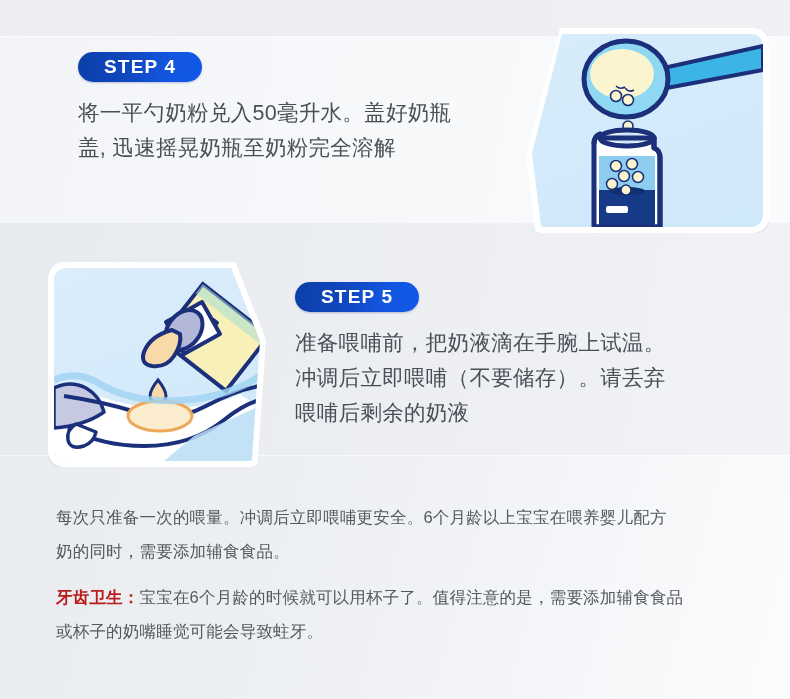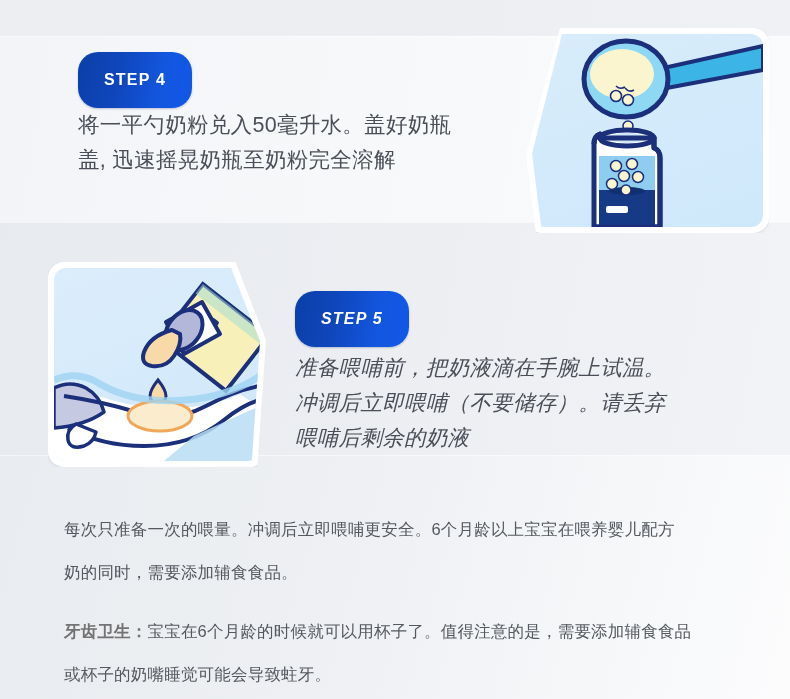--- a/index.html
+++ b/index.html
@@ -15,58 +15,58 @@
   .bg-band{position:absolute;left:0;width:790px;}
   .band-top      {top:0;   height:36px; background:linear-gradient(90deg,#eceef1 0%,#eceef1 55%,#f0f1f4 100%);}
   .band-step4    {top:36px;height:186px;background:linear-gradient(100deg,#f3f4f7 0%,#f7f8fa 45%,#fafbfc 100%);}
   .band-mid      {top:222px;height:233px;background:linear-gradient(100deg,#e7eaee 0%,#eceef2 50%,#f2f3f6 100%);}
   .band-bottom   {top:455px;height:244px;background:linear-gradient(105deg,#e9ecf0 0%,#eef0f3 45%,#f7f8fa 80%,#fcfcfd 100%);}
   .band-seam{position:absolute;left:0;width:790px;height:1px;background:rgba(255,255,255,.55);}
 
   
   .step-badge{
     display:inline-flex;align-items:center;justify-content:center;
-    height:56px;padding:0 26px;border-radius:20px;
+    height:30px;padding:0 26px;border-radius:20px;
     background:linear-gradient(100deg,#0b3fa8 0%,#0f46bb 35%,#1356df 72%,#1158e8 100%);
-    color:#ffffff;font-size:16px;font-weight:bold;letter-spacing:1.2px;
+    color:#ffffff;font-size:19px;font-weight:bold;letter-spacing:1.2px;
     box-shadow:0 1px 2px rgba(10,40,110,.25);
     white-space:nowrap;
   }
 
   
   .step-text{
     color:#4a4f57;font-size:21.5px;line-height:35px;
     letter-spacing:.3px;white-space:pre-line;
   }
 
   
   .step4{position:absolute;left:78px;top:52px;width:440px;}
-  .step4 .step-text{}
+  .step4 .step-text{margin-top:14px;}
 
   
   .ill4{
     position:absolute;left:526px;top:28px;width:243px;height:205px;
     background:#ffffff;
     border-radius:16px;
     -webkit-clip-path:polygon(14% 0%, 100% 0%, 100% 100%, 4% 100%, 0% 62%);
     clip-path:polygon(14% 0%, 100% 0%, 100% 100%, 4% 100%, 0% 62%);
     box-shadow:0 1px 3px rgba(120,130,150,.18);
   }
   .ill4-inner{
     position:absolute;left:6px;top:6px;width:231px;height:193px;
     background:linear-gradient(160deg,#d8ecfa 0%,#d2eafb 55%,#cfe8fa 100%);
     border-radius:12px;
     -webkit-clip-path:polygon(13% 0%, 100% 0%, 100% 100%, 4% 100%, 0% 62%);
     clip-path:polygon(13% 0%, 100% 0%, 100% 100%, 4% 100%, 0% 62%);
     overflow:hidden;
   }
 
   
-  .step5{position:absolute;left:295px;top:291px;width:450px;font-style:italic;}
-  .step5 .step-text{margin-top:4px;}
+  .step5{position:absolute;left:295px;top:282px;width:450px;}
+  .step5 .step-text{margin-top:14px;}
 
   
   .ill5{
     position:absolute;left:48px;top:262px;width:218px;height:205px;
     background:#ffffff;border-radius:16px;
     -webkit-clip-path:polygon(0% 0%, 86% 0%, 100% 38%, 96% 100%, 0% 100%);
     clip-path:polygon(0% 0%, 86% 0%, 100% 38%, 96% 100%, 0% 100%);
     box-shadow:0 1px 3px rgba(120,130,150,.18);
   }
   .ill5-inner{
@@ -74,26 +74,26 @@
     background:linear-gradient(160deg,#dcedfb 0%,#d4eafb 60%,#cfe6f8 100%);
     border-radius:12px;
     -webkit-clip-path:polygon(0% 0%, 86% 0%, 100% 38%, 96% 100%, 0% 100%);
     clip-path:polygon(0% 0%, 86% 0%, 100% 38%, 96% 100%, 0% 100%);
     overflow:hidden;
   }
 
   
   .notes{position:absolute;left:48px;top:492px;width:706px;}
   .note-p{
-    color:#54585f;font-size:16.5px;line-height:43px;
-    letter-spacing:.2px;margin:16px;
+    color:#54585f;font-size:16.5px;line-height:34px;
+    letter-spacing:.2px;margin:8px;
   }
   .note-p.second{margin-top:12px;}
   .note-p.third{margin-top:12px;}
-  .note-bold{font-weight:bold;color:#737373;}
+  .note-bold{font-weight:bold;color:#b91c1c;}
 
   svg{display:block;}
 </style>
 </head>
 <body>
 
 <div class="page">
 
   <div class="bg-band band-top"></div>
   <div class="bg-band band-step4"></div>

